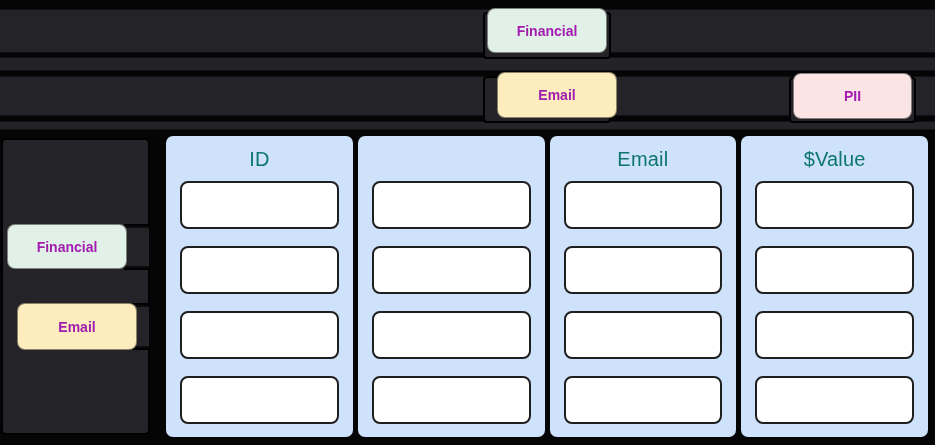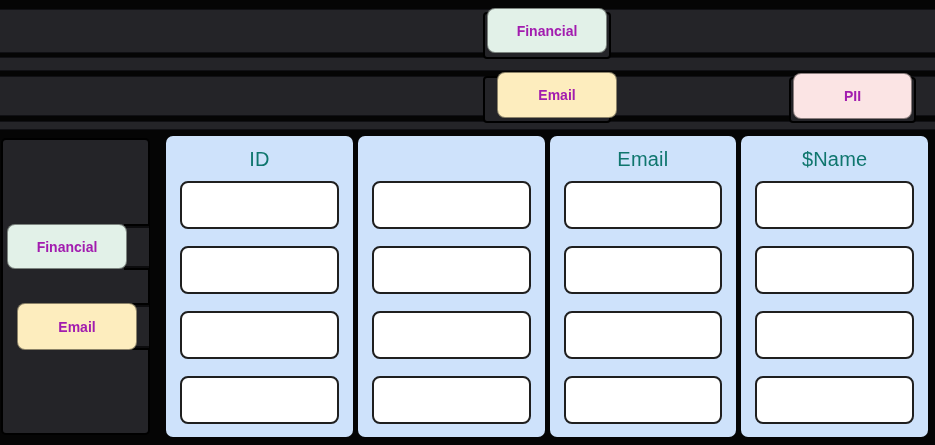--- a/index.html
+++ b/index.html
@@ -183,21 +183,21 @@
       <div class="cells">
         <div class="cell"></div>
         <div class="cell"></div>
         <div class="cell"></div>
         <div class="cell"></div>
       </div>
     </div>
 
 
     <div class="col">
-      <div class="col-header">$Name</div>
+      <div class="col-header">$Value</div>
       <div class="cells">
         <div class="cell"></div>
         <div class="cell"></div>
         <div class="cell"></div>
         <div class="cell"></div>
       </div>
     </div>
 
   </div>
 </div>

